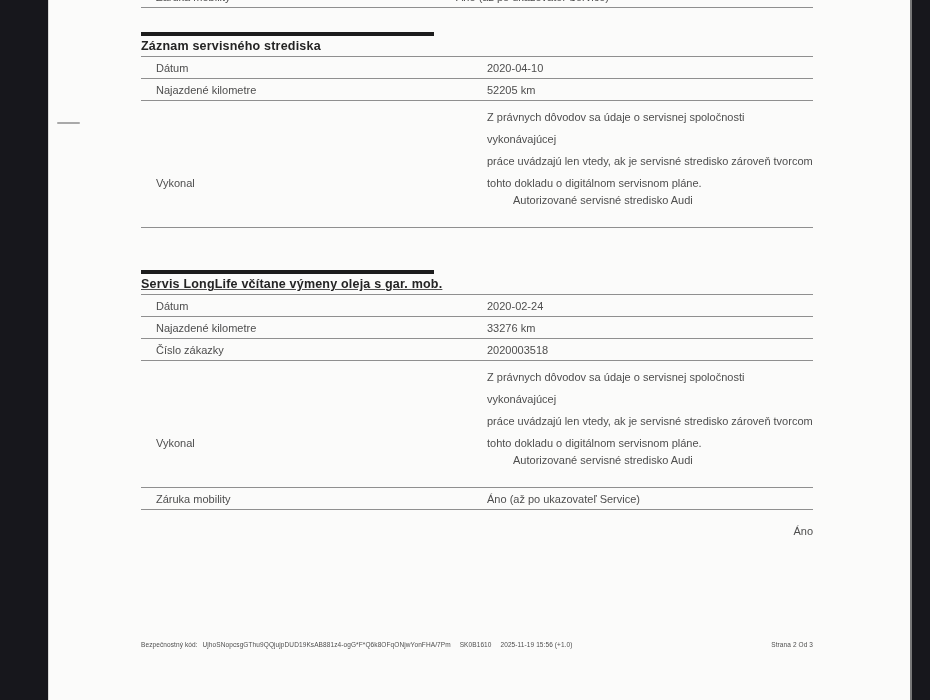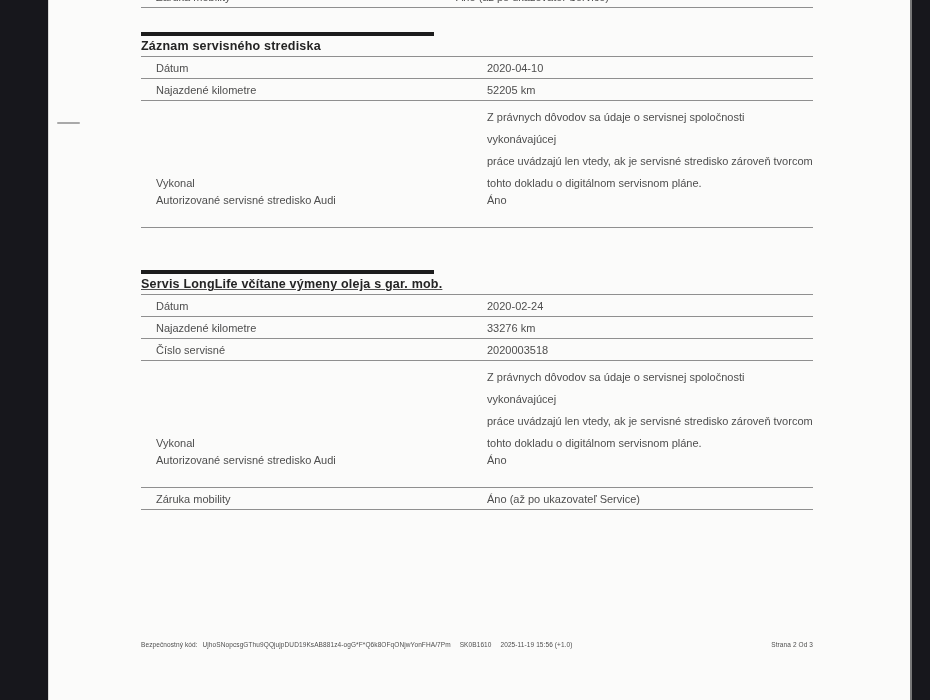--- a/index.html
+++ b/index.html
@@ -49,21 +49,21 @@
     padding:3px 0 3px 0; letter-spacing:.2px;
   }
   
   .row.multi {
     height:auto; border-bottom:none;
     align-items:flex-end; padding-top:5px;
   }
   .row.multi .label { line-height:22px; }
   .para-line { line-height:22px; }
   
-  .row.tall { height:34px; align-items:flex-start; padding-bottom:5px; }
+  .row.tall { height:34px; align-items:flex-end; padding-bottom:5px;flex-direction:column; }
   
   .footer {
     position:absolute; left:0; top:641px; width:672px;
     display:flex; justify-content:space-between; align-items:baseline;
     font-size:6.5px; color:#4e4e4e; letter-spacing:.1px;
   }
   .footer .sep { margin-right:7px; }
   .footer .lbl { margin-right:3px; }
 </style>
 </head>
@@ -114,21 +114,21 @@
 
     <div class="row">
       <span class="label">Dátum</span>
       <span class="value">2020-02-24</span>
     </div>
     <div class="row">
       <span class="label">Najazdené kilometre</span>
       <span class="value">33276 km</span>
     </div>
     <div class="row">
-      <span class="label">Číslo servisné</span>
+      <span class="label">Číslo zákazky</span>
       <span class="value">2020003518</span>
     </div>
     <div class="row multi">
       <span class="label">Vykonal</span>
       <span class="value">
         <span class="para-line" style="display:block">Z právnych dôvodov sa údaje o servisnej spoločnosti vykonávajúcej</span>
         <span class="para-line" style="display:block">práce uvádzajú len vtedy, ak je servisné stredisko zároveň tvorcom</span>
         <span class="para-line" style="display:block">tohto dokladu o digitálnom servisnom pláne.</span>
       </span>
     </div>

